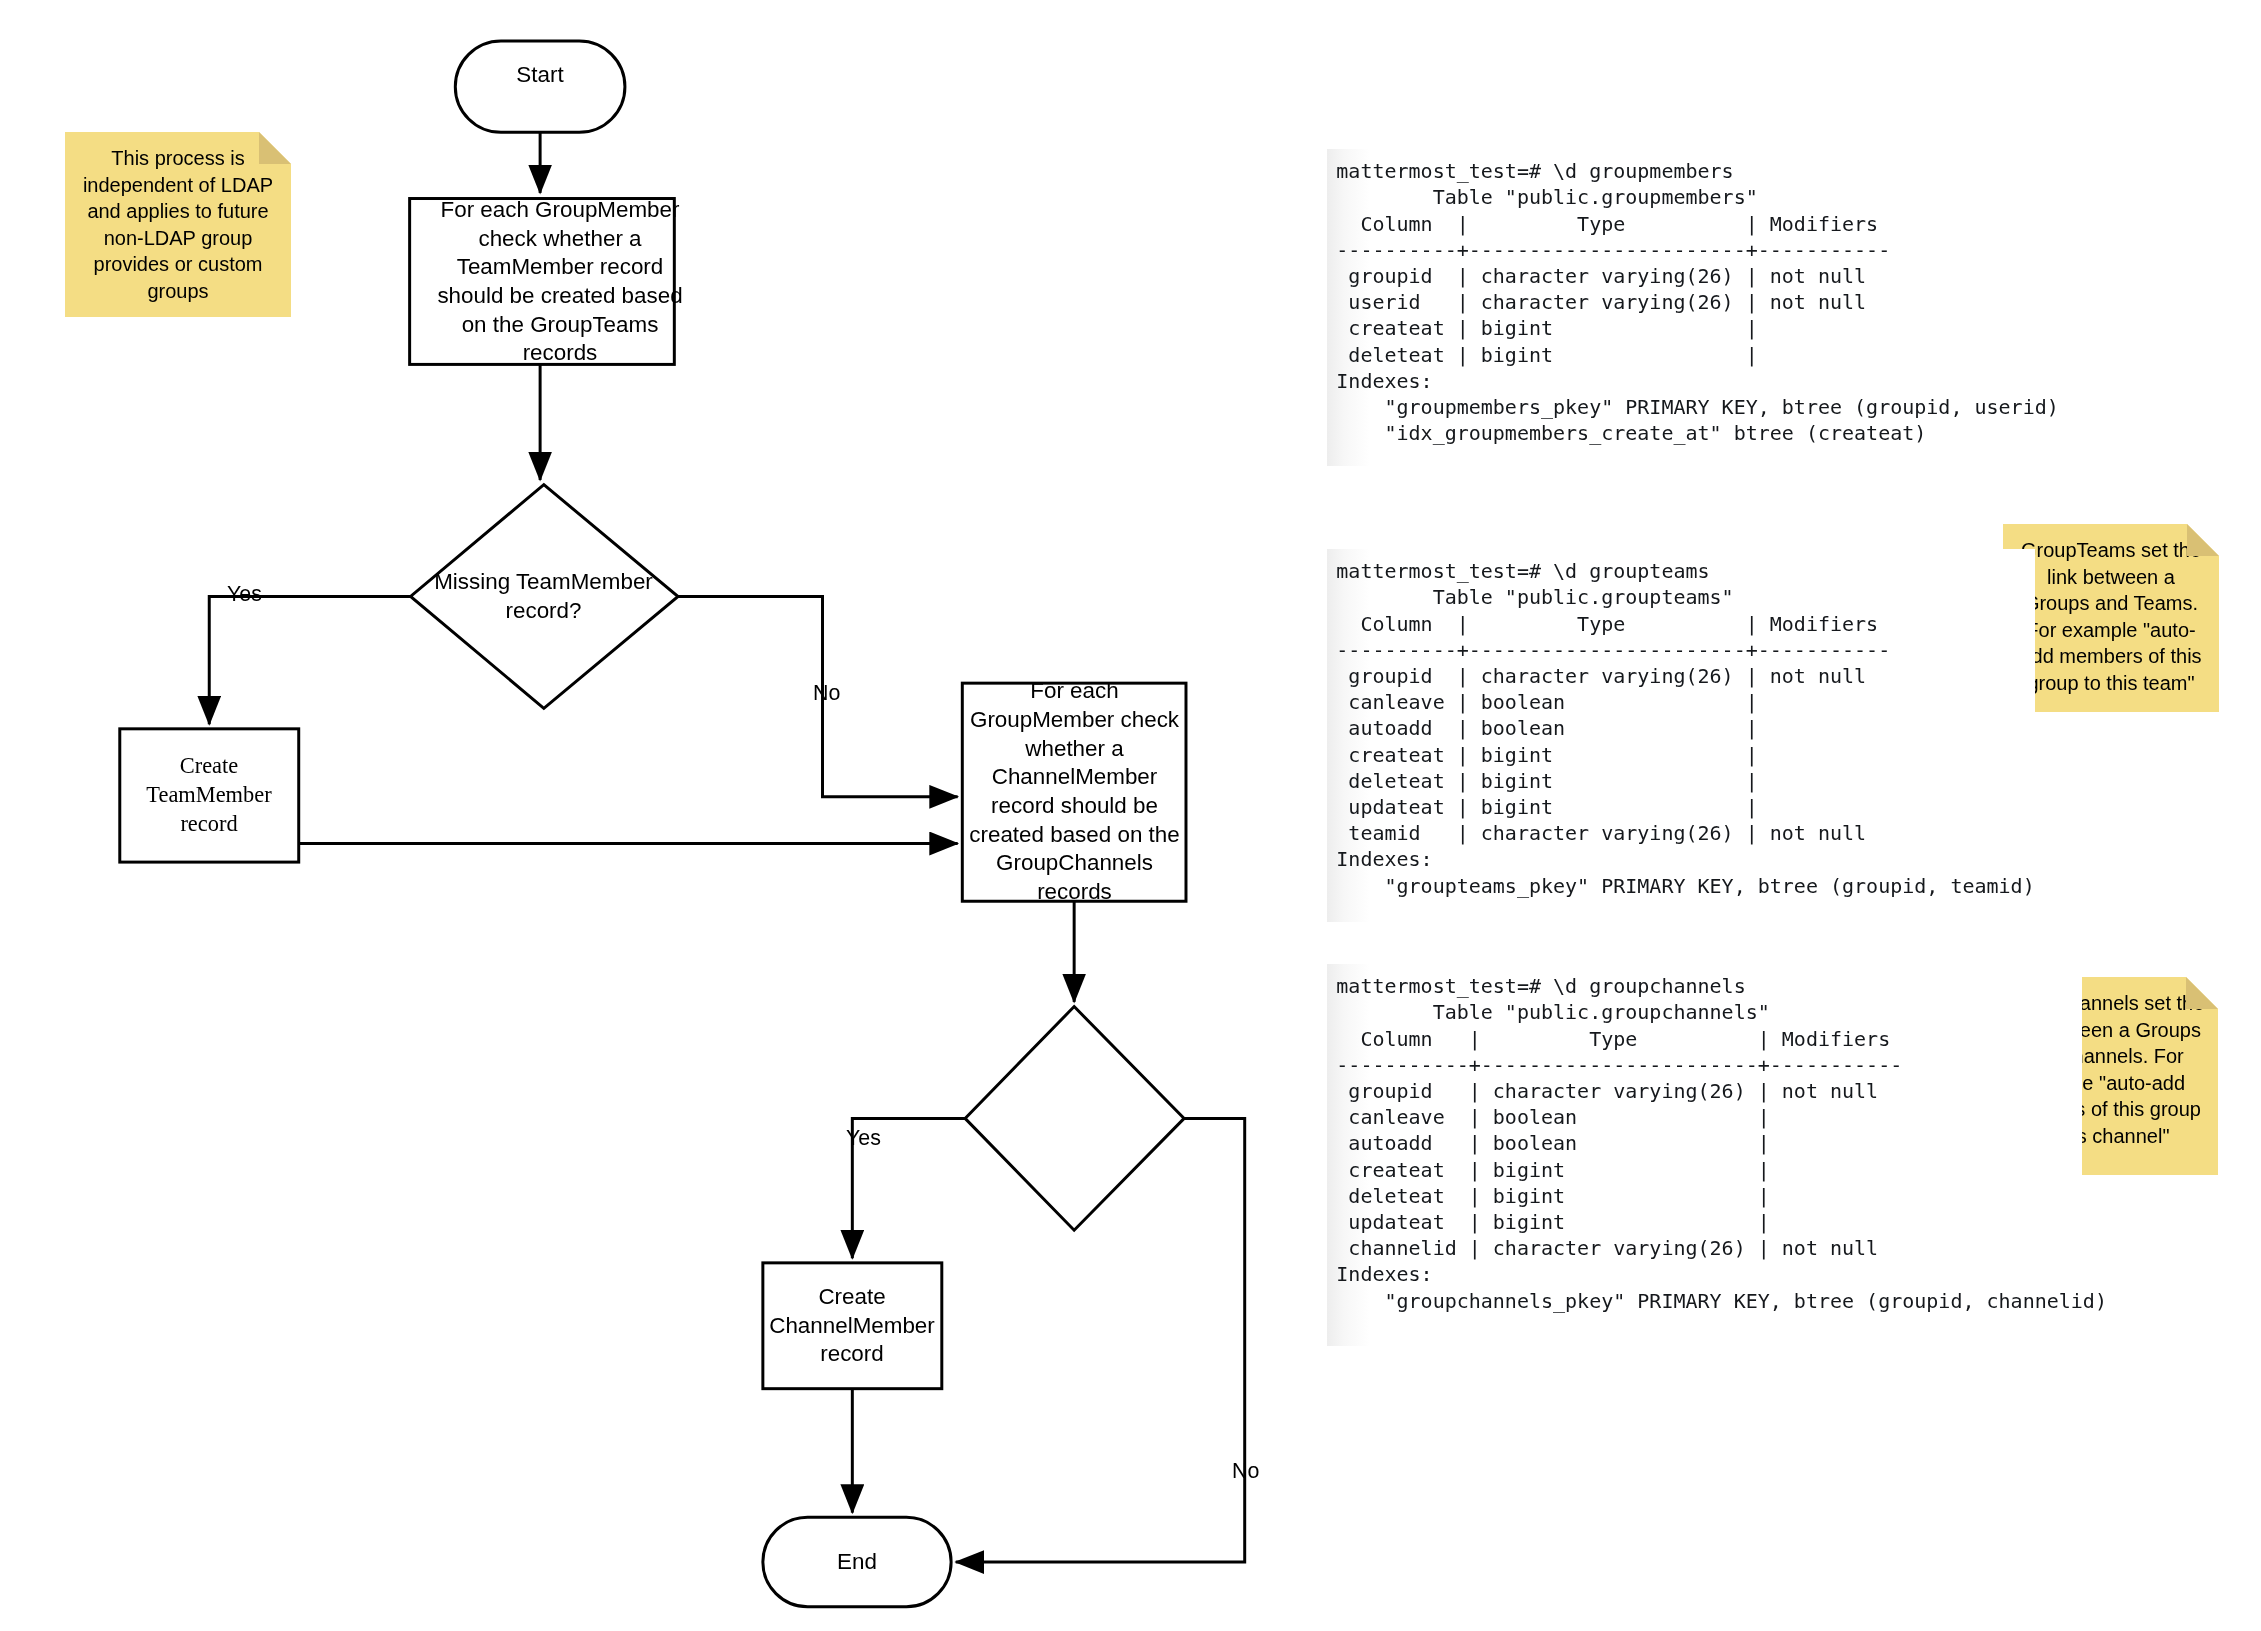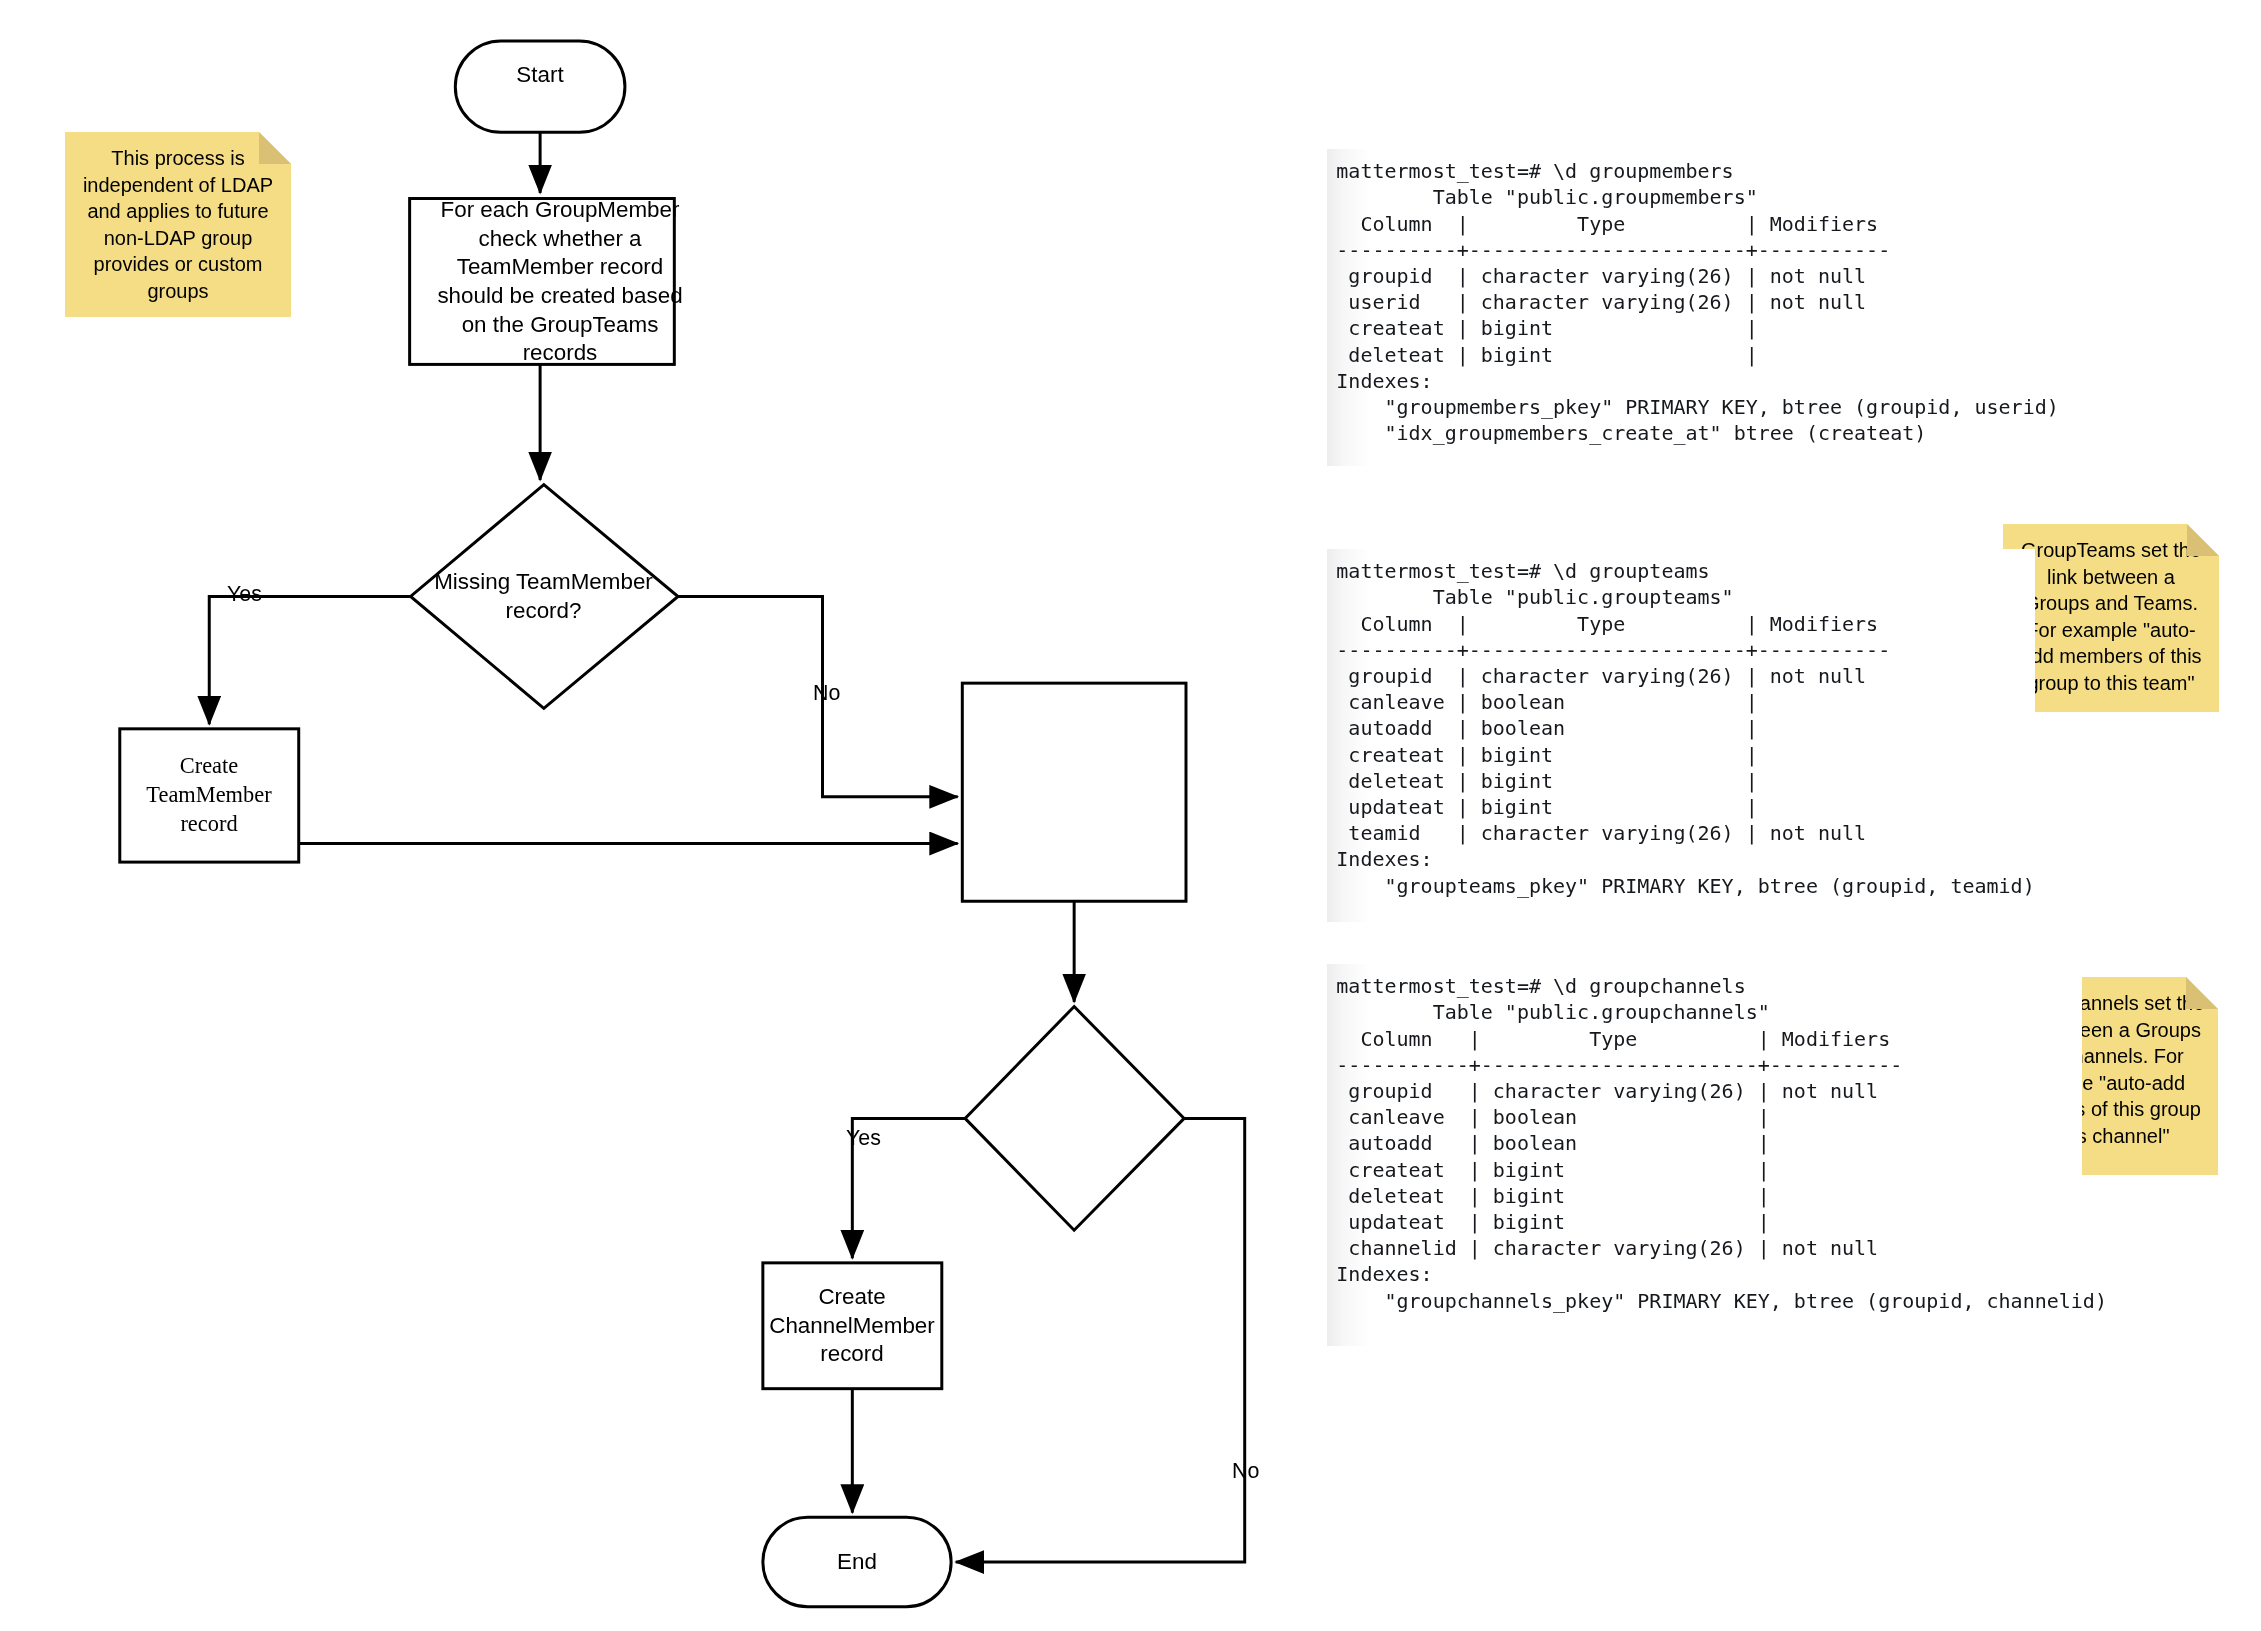--- a/index.html
+++ b/index.html
@@ -158,20 +158,21 @@
   </svg>
 
   <div class="node-text" style="left:455px; top:41px; width:170px; height:68px; font-size:22.4px;">Start</div>
 
   <div class="node-text" style="left:435px; top:199px; width:250px; height:166px; font-size:22.4px;">For each GroupMember check whether a TeamMember record should be created based on the GroupTeams records</div>
 
   <div class="node-text" style="left:424px; top:545px; width:239px; height:103px; font-size:22.4px;">Missing TeamMember record?</div>
 
   <div class="node-text" style="left:125px; top:729px; width:168px; height:133px; font-size:22.4px;font-family:Liberation Serif, serif;">Create TeamMember record</div>
 
+  <div class="node-text" style="left:968px; top:683px; width:213px; height:218px; font-size:22.4px;">For each GroupMember check whether a ChannelMember record should be created based on the GroupChannels records</div>
 
 
   <div class="node-text" style="left:766px; top:1263px; width:172px; height:126px; font-size:22.4px;">Create ChannelMember record</div>
 
   <div class="node-text" style="left:763px; top:1518px; width:188px; height:89px; font-size:22.4px;">End</div>
 
   <div class="edge-label" style="left:227px; top:582px;">Yes</div>
   <div class="edge-label" style="left:813px; top:681px;">No</div>
   <div class="edge-label" style="left:846px; top:1126px;">Yes</div>
   <div class="edge-label" style="left:1232px; top:1459px;">No</div>

